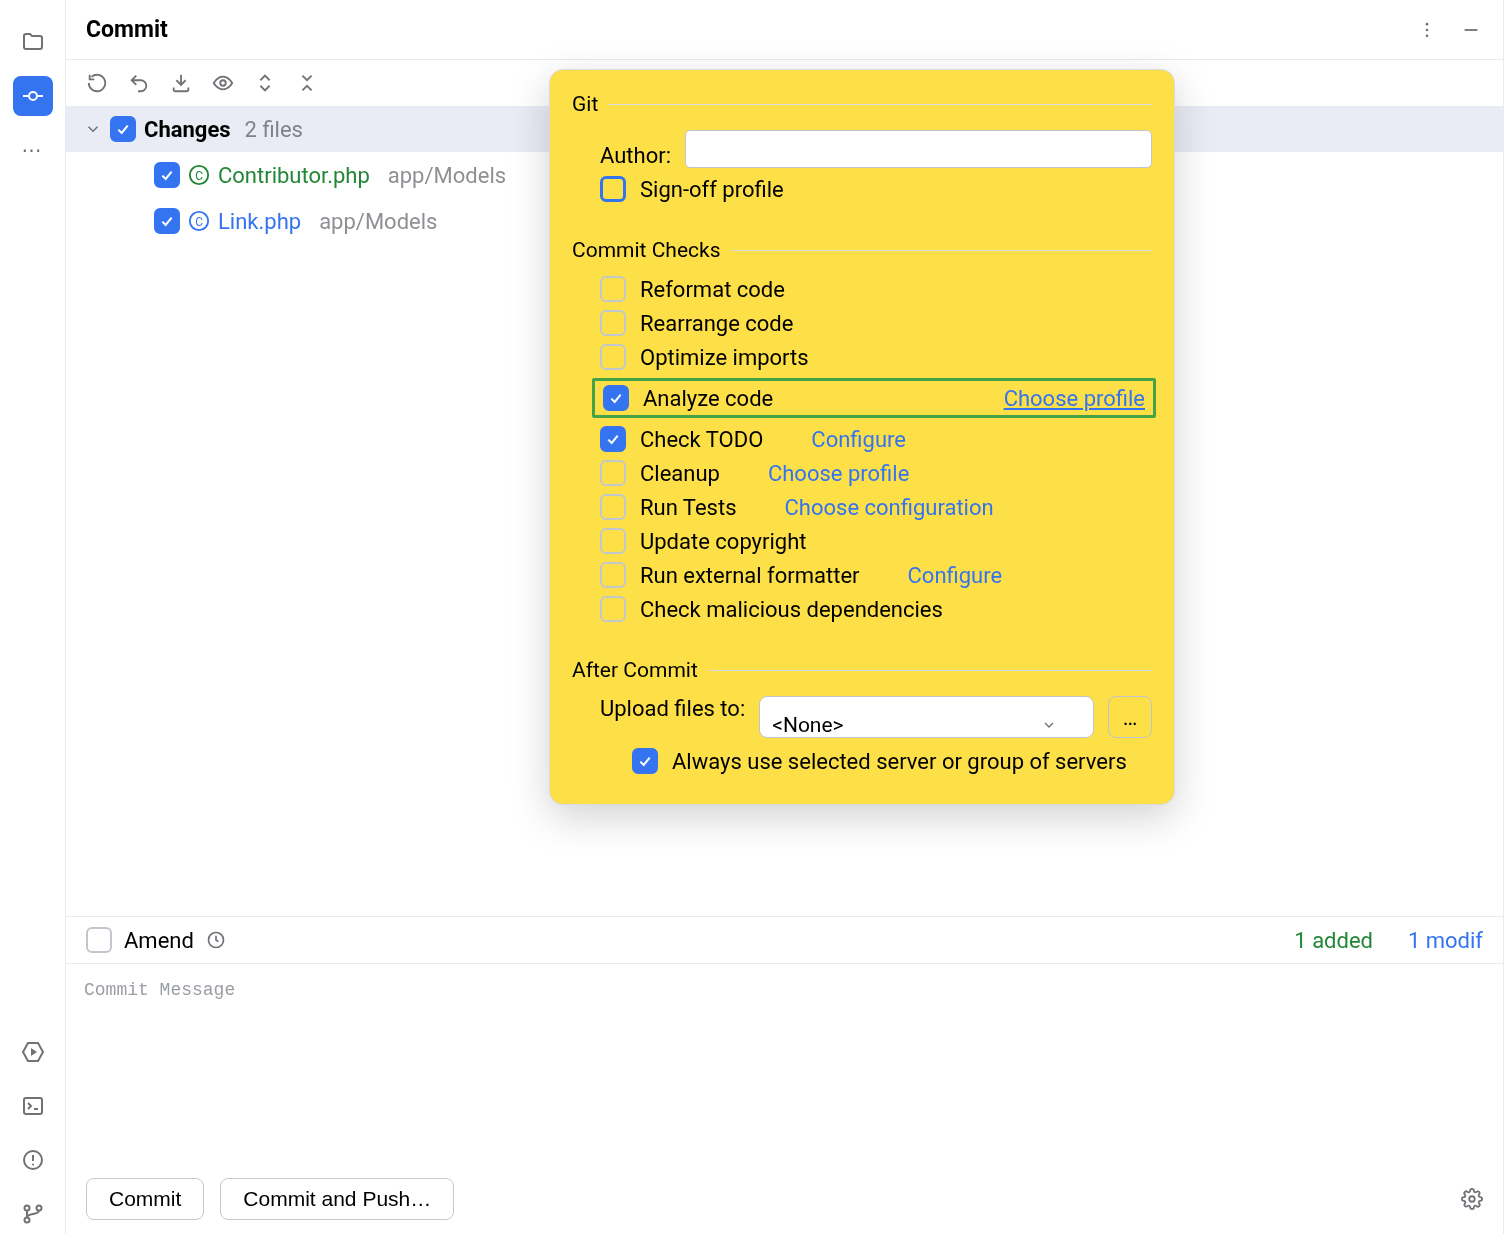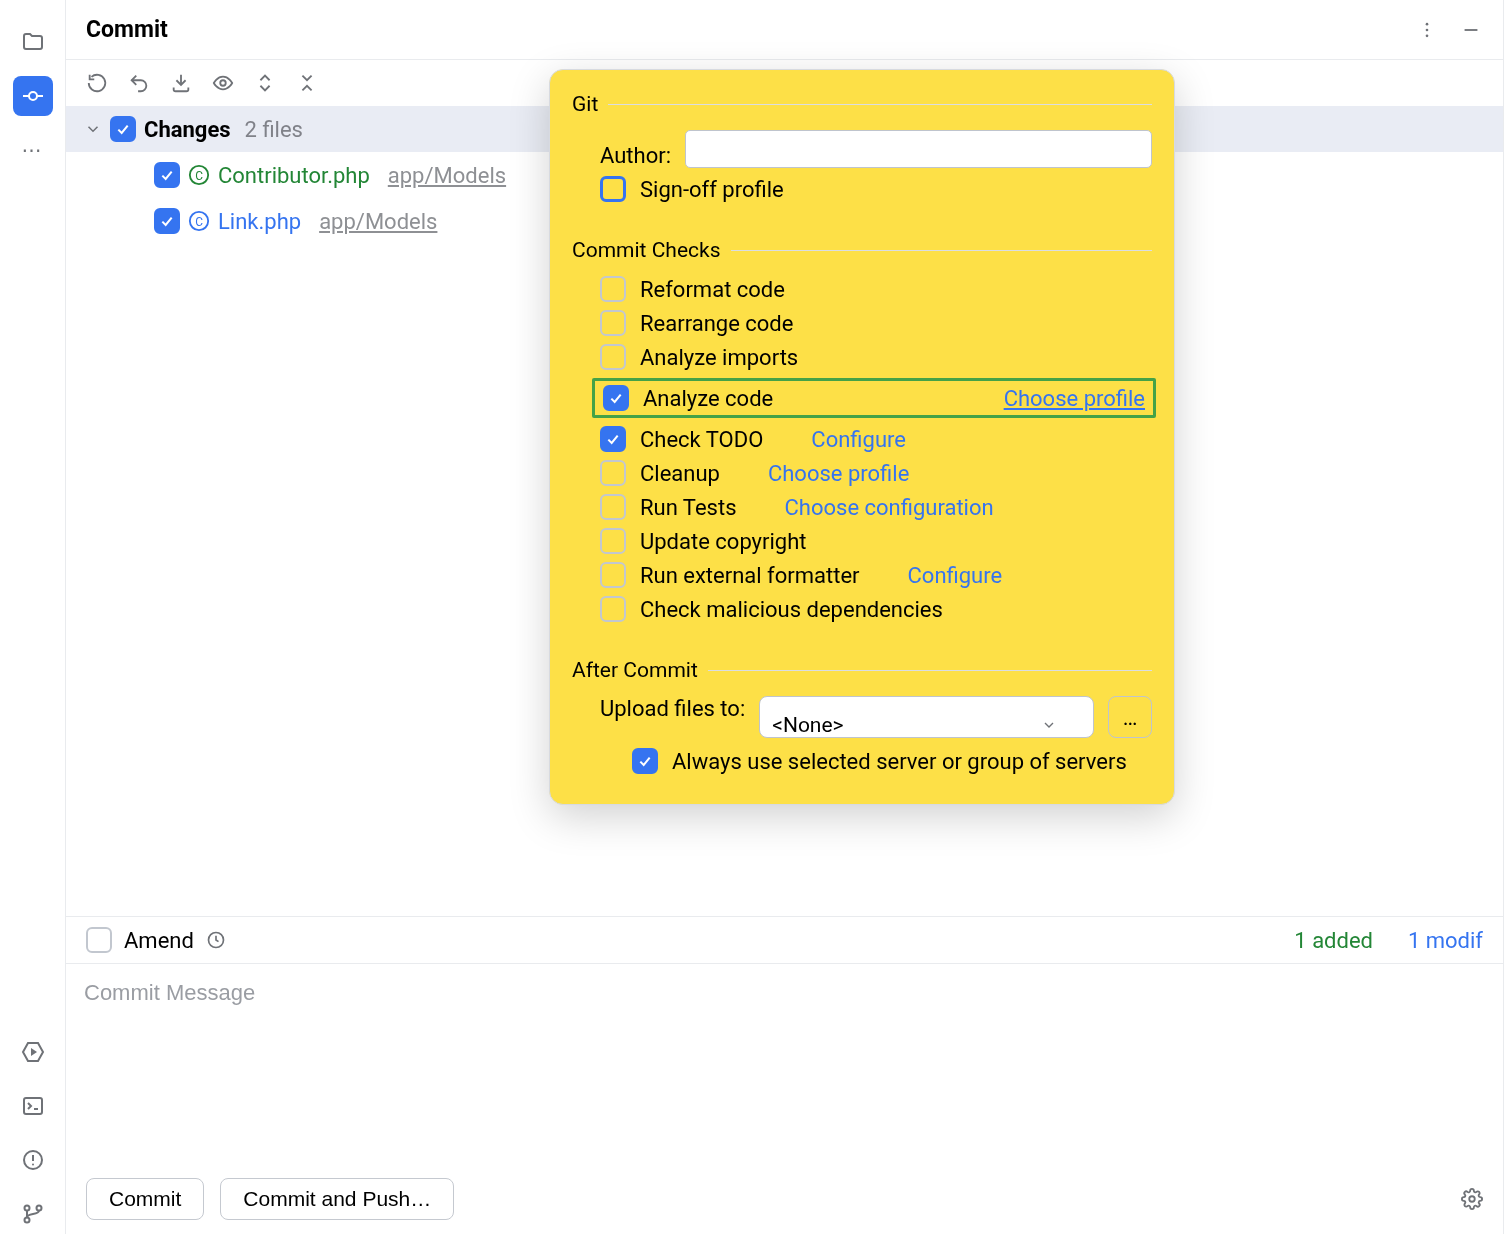--- a/index.html
+++ b/index.html
@@ -33,30 +33,30 @@
   .chk.checked { background:#3574F0; border-color:#3574F0; }
   .chk-mark { width:16px; height:16px; color:#fff; display:none; }
   .chk.checked .chk-mark { display:block; }
   .tree-label { font-weight:700; }
   .tree-count { color:#808289; margin-left:6px; font-weight:400; }
   .file-row { padding-left:88px; }
   .file-icon { width:22px; height:22px; }
   .file-name { }
   .file-name.added { color:#238636; }
   .file-name.modified { color:#3574F0; }
-  .file-path { color:#8e9094; margin-left:10px;text-decoration:underline; }
+  .file-path { color:#8e9094; margin-left:10px; }
 
   .amend-bar { display:flex; align-items:center; padding:10px 20px; border-top:1px solid #e9ebee; border-bottom:1px solid #e9ebee; font-size:22px; gap:12px; }
   .amend-bar .spacer { flex:1; }
   .stat-added { color:#238636; }
   .stat-modified { color:#3574F0; }
   .clock { width:20px; height:20px; color:#6f7277; }
 
   .msg-area { height:200px; }
-  .msg-input { width:100%; height:100%; border:none; outline:none; resize:none; padding:16px 18px; font-family:Liberation Sans, sans-serif; font-size:22px; color:#15803d; }
+  .msg-input { width:100%; height:100%; border:none; outline:none; resize:none; padding:16px 18px; font-family:Liberation Mono, monospace; font-size:18px; color:#15803d; }
   .msg-input::placeholder { color:#9a9da3; }
 
   .btn-bar { display:flex; gap:16px; padding:14px 20px; align-items:center; }
   .btn { height:42px; padding:0 22px; border:1px solid #c5c9d0; border-radius:8px; background:#fff; font-size:21px; cursor:pointer; display:flex; align-items:center; }
   .btn-bar .spacer { flex:1; }
   .gear { width:22px; height:22px; color:#6f7277; cursor:pointer; }
 
   
   .popup { position:absolute; left:549px; top:57px; width:626px; background:#fde047; border:1px solid #d7dae0; border-radius:14px; box-shadow:0 12px 40px rgba(0,0,0,0.18); padding:14px 22px 22px; font-size:22px;margin-top:12px; }
   .section-title { font-size:21px; color:#000; display:flex; align-items:center; margin:8px 0 14px; gap:10px; }
@@ -285,21 +285,21 @@
       <span class="label">Reformat code</span>
     </div>
 
     <div class="check-row">
       <div class="chk"></div>
       <span class="label">Rearrange code</span>
     </div>
 
     <div class="check-row">
       <div class="chk"></div>
-      <span class="label">Analyze imports</span>
+      <span class="label">Optimize imports</span>
     </div>
 
     <div class="check-row highlight">
       <div class="chk checked">
           <svg class="chk-mark" viewBox="0 0 24 24" fill="none" stroke="currentColor" stroke-width="3">
             <polyline points="5 13 10 18 19 7"></polyline>
           </svg>
         </div>
       <span class="label">Analyze code</span>
       <span style="flex:1"></span>

